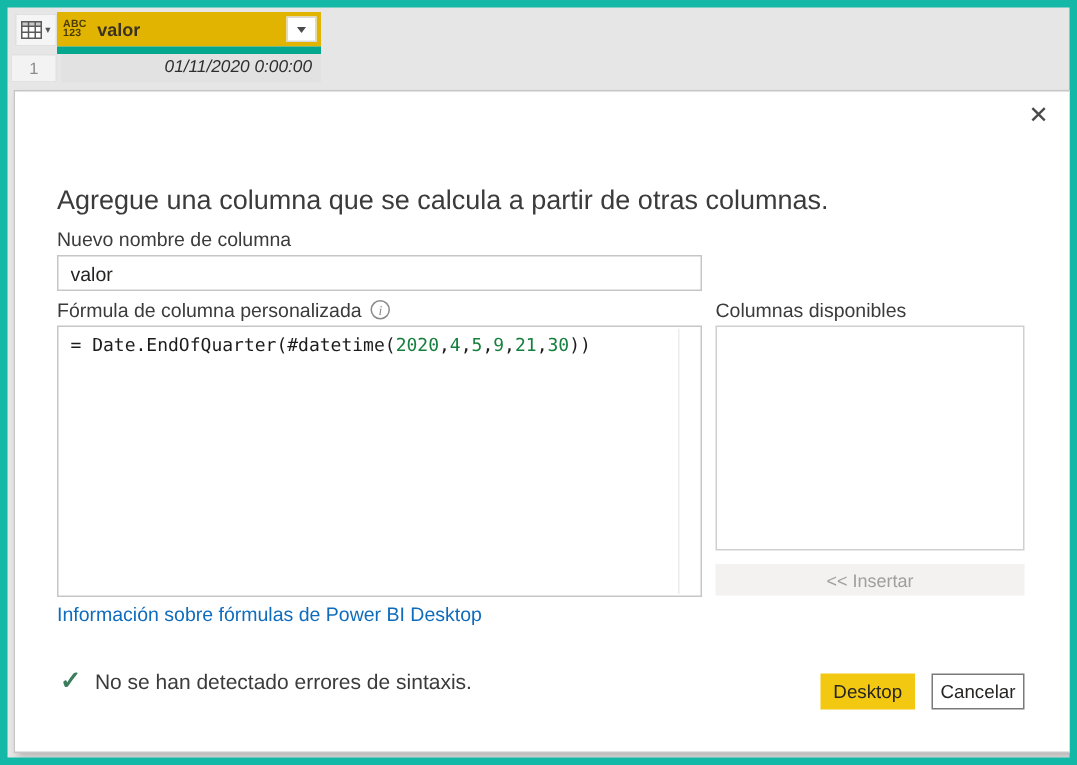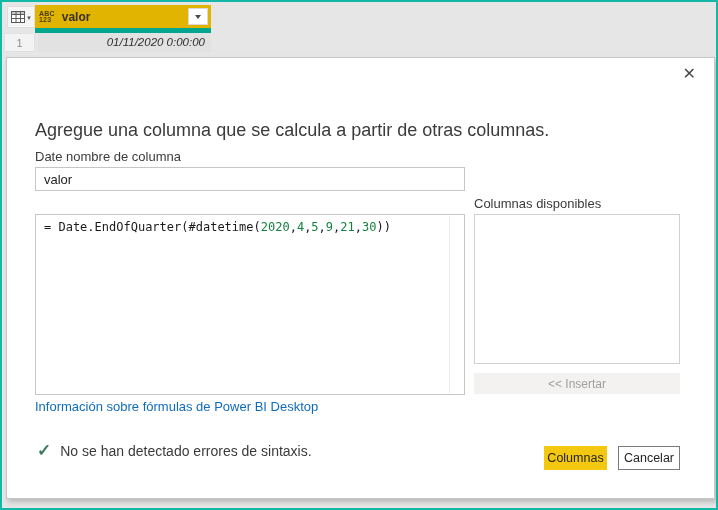--- a/index.html
+++ b/index.html
@@ -1,21 +1,21 @@
 <!DOCTYPE html>
 <html><head>
 <meta charset="utf-8">
 <style>
   * { margin: 0; padding: 0; box-sizing: border-box; }
   html,body { width: 718px; height: 510px; }
   body { font-family: "Liberation Sans", sans-serif; }
 
   .screen {
     position: relative; width: 718px; height: 510px;
-    background: #e6e6e6; border: 2px solid #14b8a6; overflow: hidden;
+    background: #e6e6e6; border: 5px solid #14b8a6; overflow: hidden;
   }
 
   
   .corner-btn { position: absolute; left: 5px; top: 4px; width: 28px; height: 22px;
     display: flex; align-items: center; justify-content: center; gap: 2px;
     background: #f5f5f5; border: 1px solid #e0e0e0; cursor: pointer; }
   .corner-btn .caret { font-size: 7px; color: #555; line-height: 1; }
 
   .col-header { position: absolute; left: 33px; top: 3px; width: 176px; height: 23px;
     background: #e0b400; display: flex; align-items: center; padding: 0 3px 0 4px; cursor: pointer; }
@@ -118,36 +118,40 @@
 
   <div class="row-num">1</div>
   <div class="row-val">01/11/2020 0:00:00</div>
 
   <div class="dialog">
 
     <button class="close-btn">✕</button>
 
     <div class="dlg-subtitle">Agregue una columna que se calcula a partir de otras columnas.</div>
 
-    <div class="name-label">Date nombre de columna</div>
+    <div class="name-label">Nuevo nombre de columna</div>
     <input class="name-input" type="text" value="valor" style="">
 
+    <div class="formula-label-row">
+      <span>Fórmula de columna personalizada</span>
+      <span class="info-icon">i</span>
+    </div>
 
     <div class="formula-box">
       <div class="formula-text"><span>= Date.EndOfQuarter(#datetime(</span><span class="num">2020</span><span>,</span><span class="num">4</span><span>,</span><span class="num">5</span><span>,</span><span class="num">9</span><span>,</span><span class="num">21</span><span>,</span><span class="num">30</span><span>))</span></div>
       <div class="scroll-track"></div>
     </div>
 
     <div class="avail-label">Columnas disponibles</div>
     <div class="avail-list"></div>
     <button class="insert-btn">&lt;&lt; Insertar</button>
 
     <a class="help-link">Información sobre fórmulas de Power BI Desktop</a>
 
     <div class="status-row">
       <span class="check-icon">✓</span>
       <span>No se han detectado errores de sintaxis.</span>
     </div>
 
-    <button class="ok-btn">Columnas</button>
+    <button class="ok-btn">Desktop</button>
     <button class="cancel-btn">Cancelar</button>
   </div>
 </div>
 
 </body></html>

